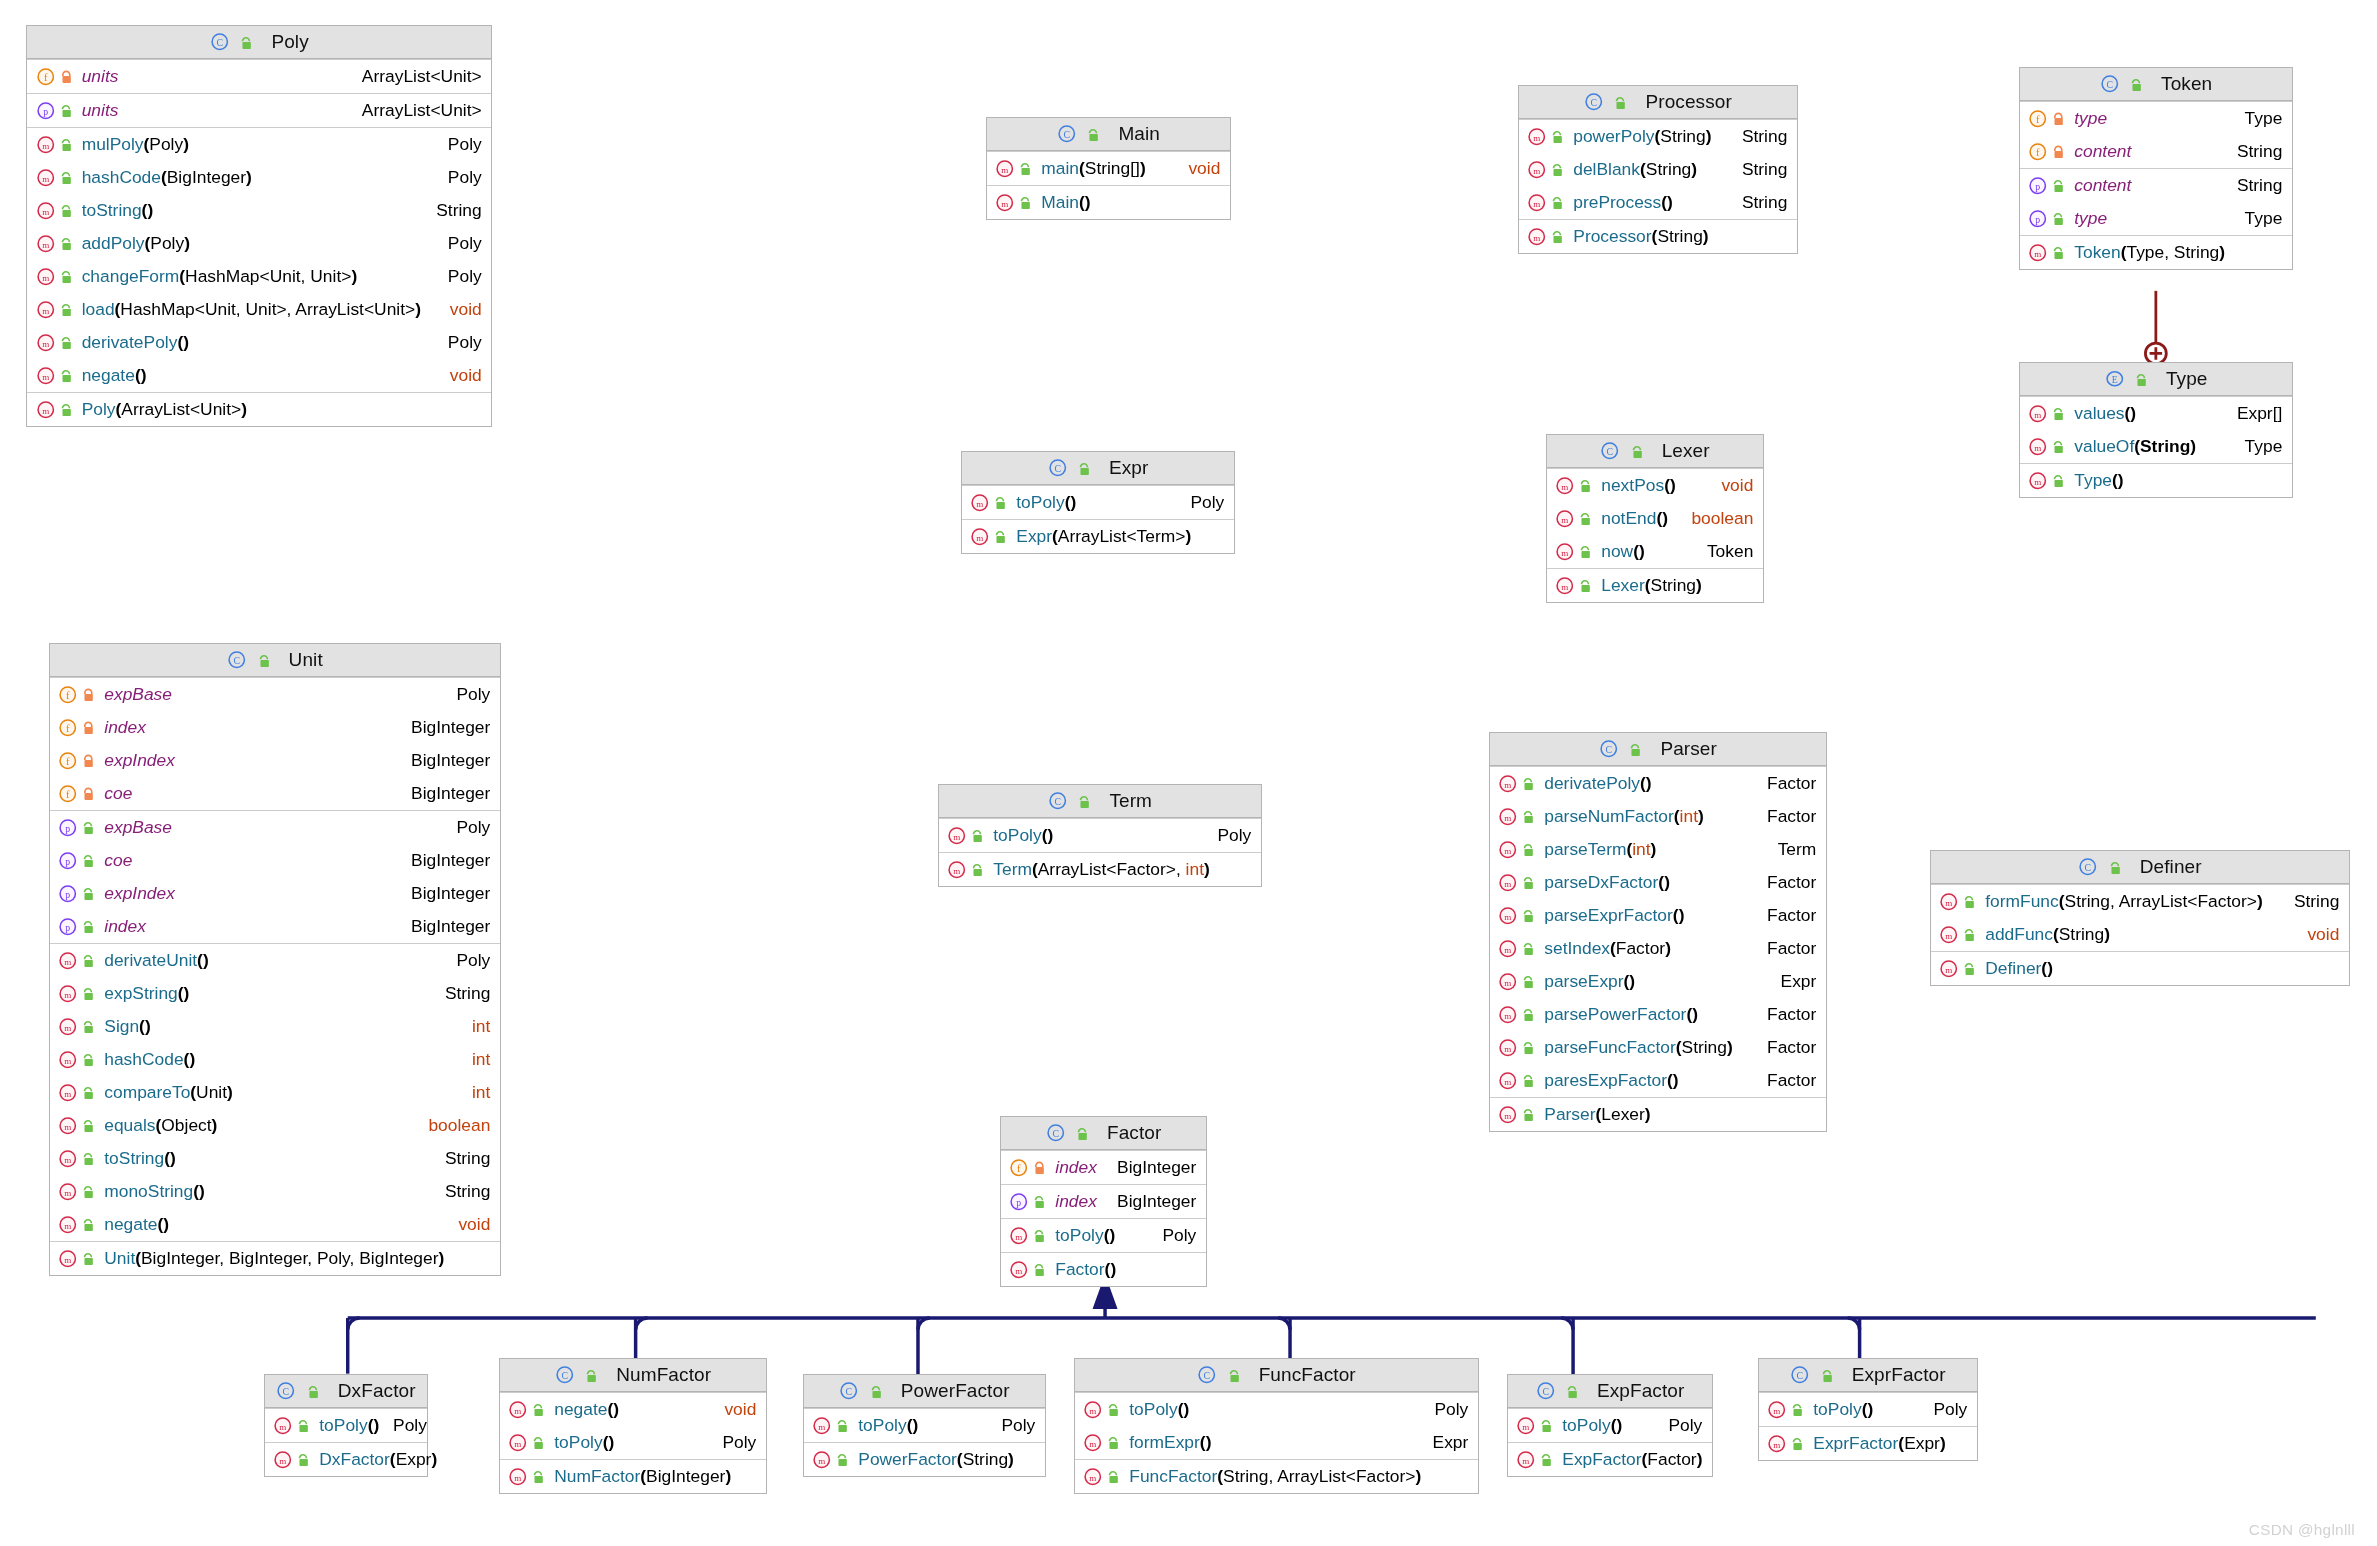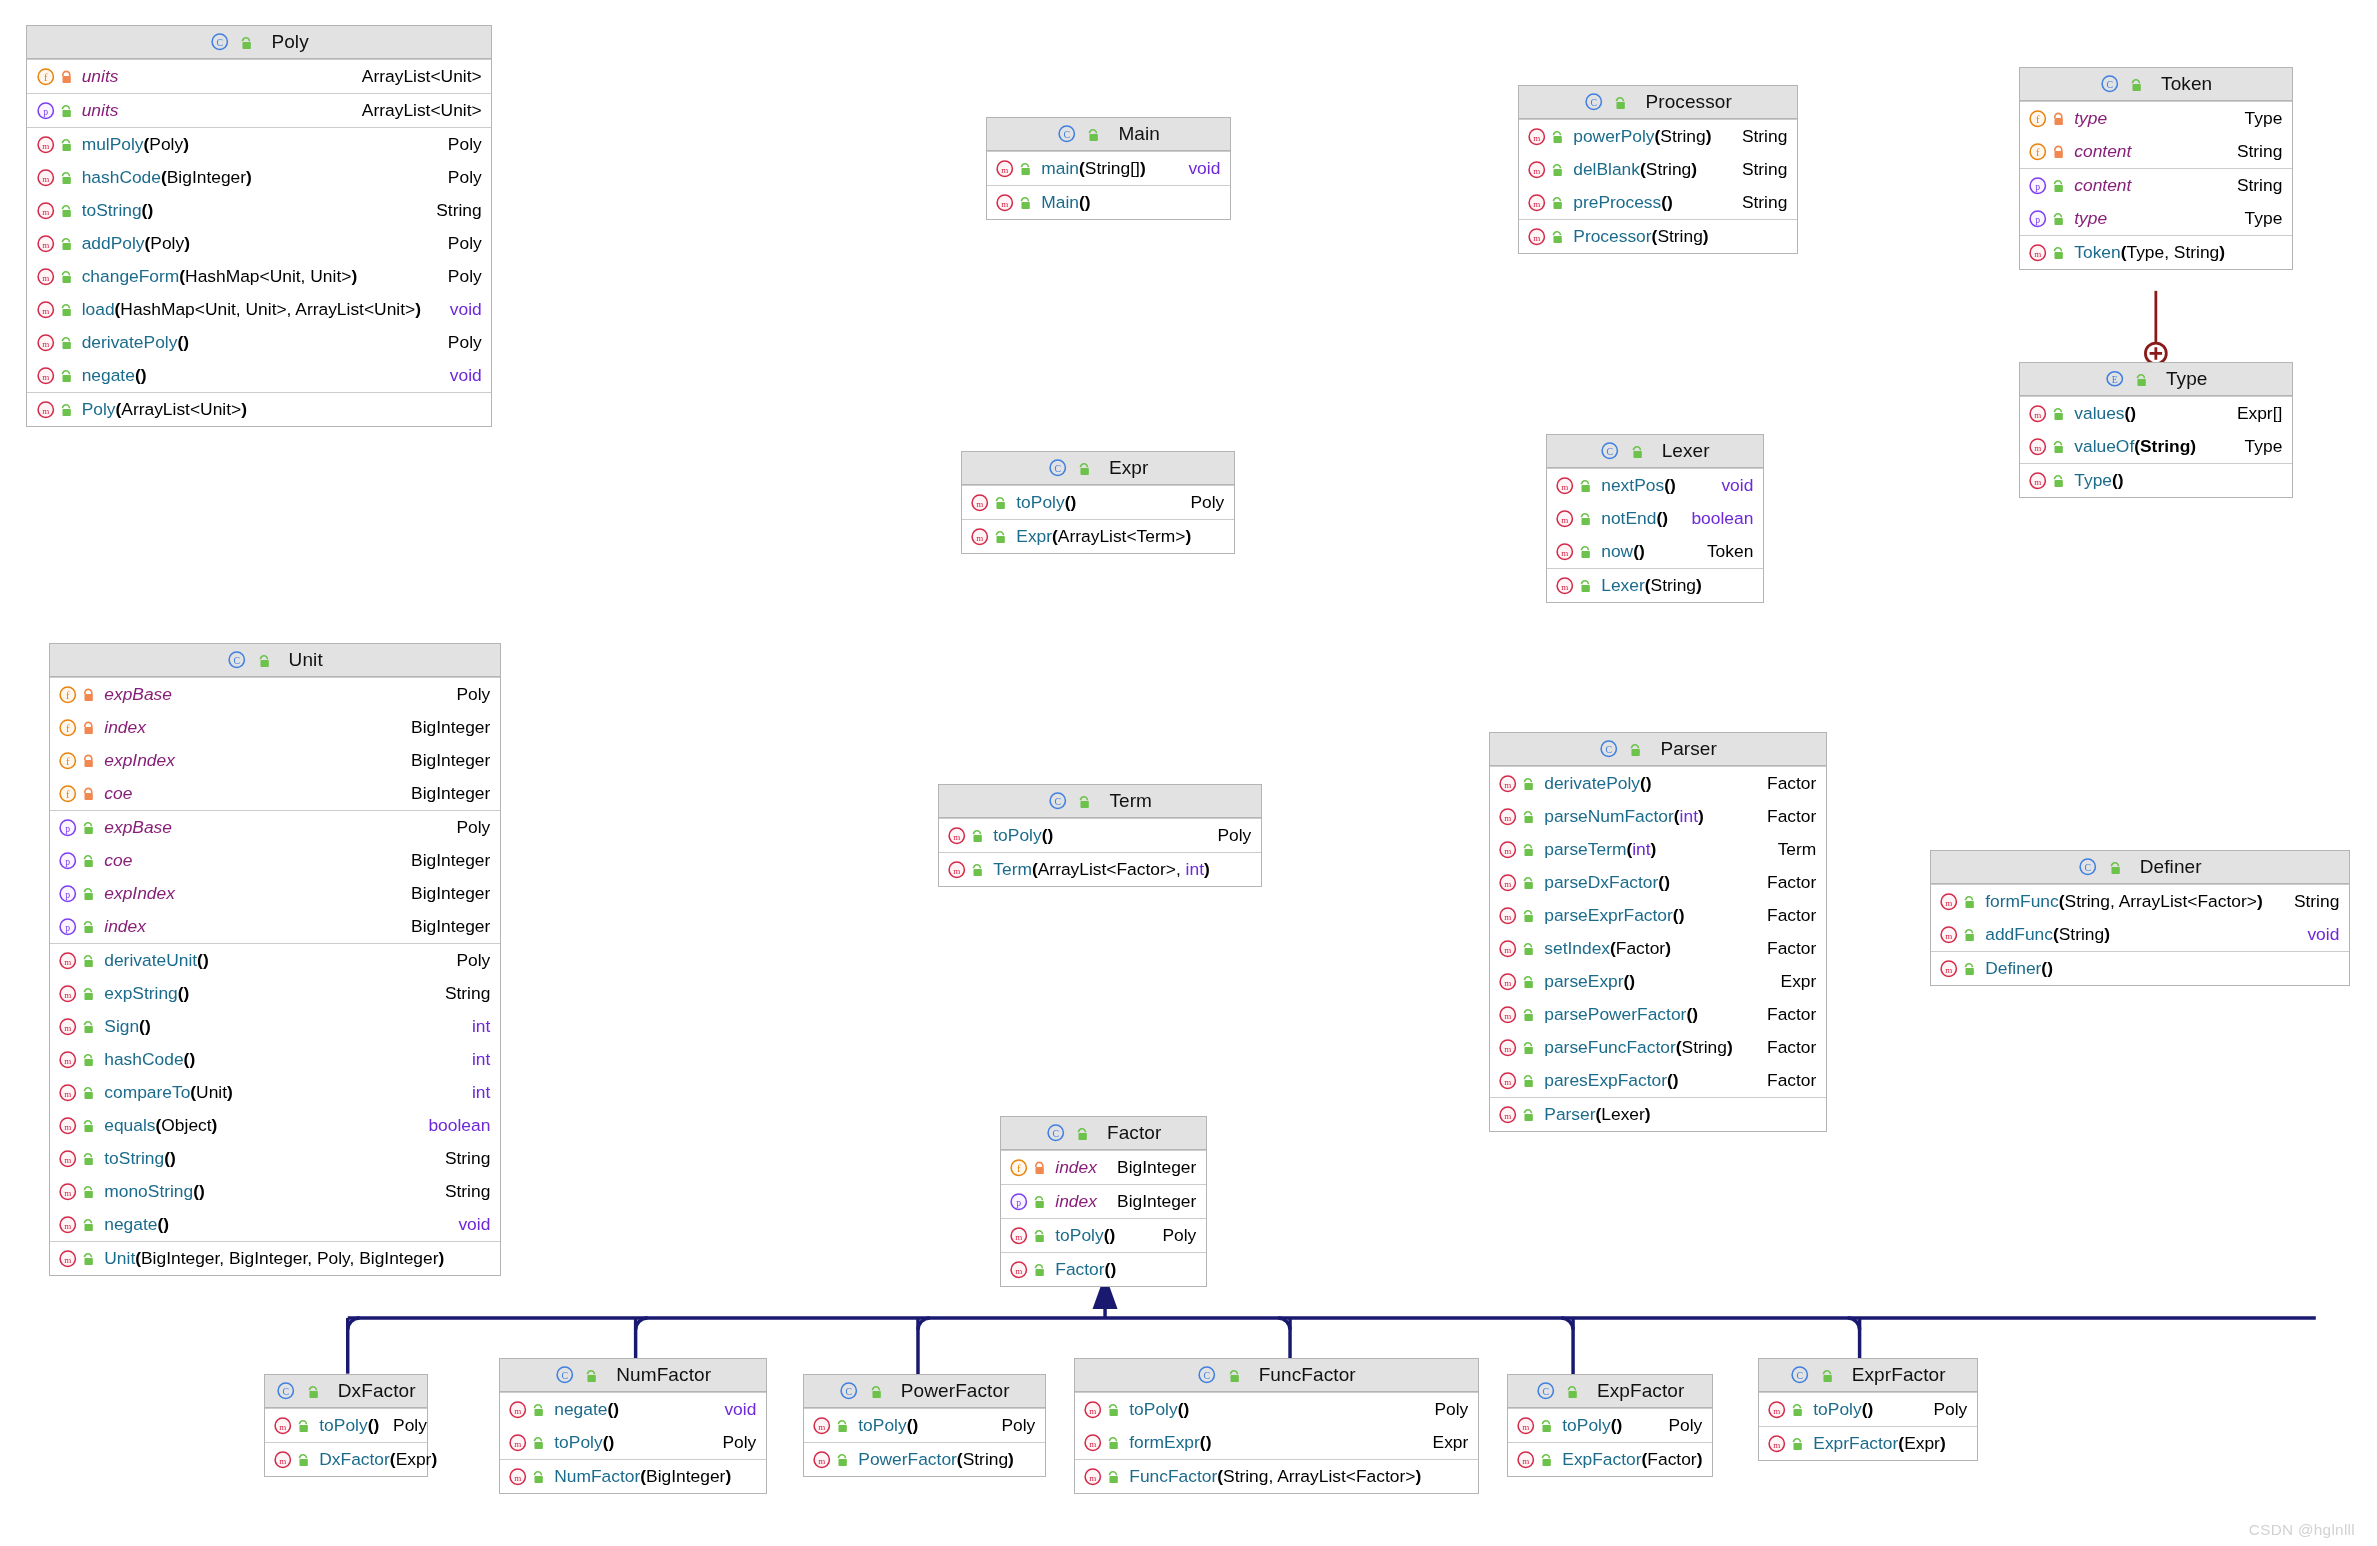--- a/index.html
+++ b/index.html
@@ -32,21 +32,21 @@
 
   
   .badge{flex:0 0 auto;display:inline-block;width:19.5px;height:19.5px;position:relative;margin-right:3.5px;}
   .badge svg{display:block;}
   .lock{flex:0 0 auto;display:inline-block;width:15.3px;height:16.7px;margin-right:7.7px;position:relative;top:0.7px;}
 
   
   .c-field{color:#871f78;font-style:italic;}
   .c-meth{color:#1b6b8c;}
   .c-type{color:#000000;}
-  .c-kw{color:#6d28d9;}
+  .c-kw{color:#c2410c;}
   .c-paren{color:#000000;font-weight:bold;}
   .ital{}
 
   .wm{
     position:absolute;right:22px;bottom:8.3px;color:#d2d2d2;font-size:15.3px;
     letter-spacing:0.3px;z-index:9;
   }
 </style>
 </head>
 <body>

